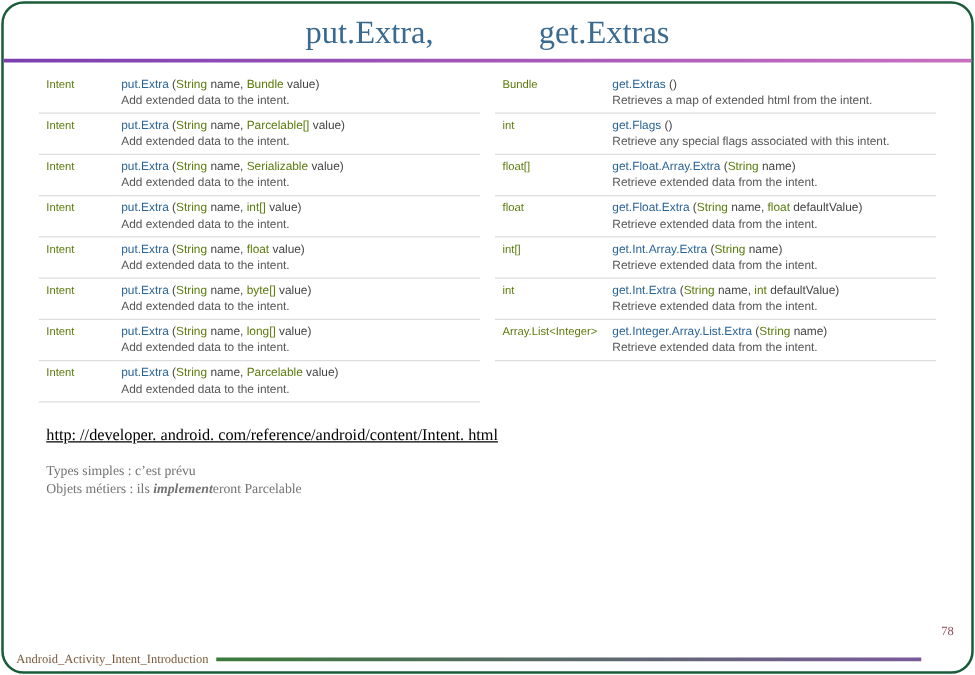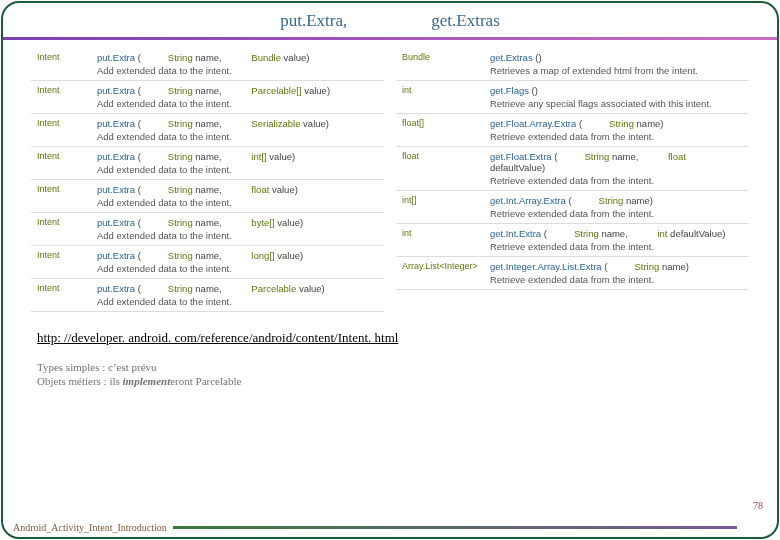--- a/index.html
+++ b/index.html
@@ -21,21 +21,21 @@
     margin: 1px;
     position: relative;
     background: #fff;
   }
   .header {
     display: flex;
     justify-content: center;
     gap: 84px;
     padding: 8px 0 4px 0;
     font-family: "Times New Roman", serif;
-    font-size: 17px;
+    font-size: 26px;
     color: #3a6a8f;
   }
   .divider {
     height: 3px;
     background: linear-gradient(to right, #7b3fb0, #c96fc0);
     margin: 2px 0 8px 0;
   }
   .tables {
     display: flex;
     gap: 12px;
@@ -57,21 +57,21 @@
     padding: 4px 6px;
     vertical-align: top;
     color: #555;
   }
   td.ret {
     width: 60px;
     color: #5a7a0a;
     font-size: 9px;
   }
   .sig { color: #444; }
-  .kw { color: #5a7a0a; padding-left: 27px; }
+  .kw { color: #5a7a0a; }
   .mlink { color: #2a6496; }
   .desc { display:block; margin-top:2px; color:#555; }
   .link-row {
     padding: 18px 34px 10px 34px;
     font-family: "Times New Roman", serif;
     font-size: 13px;
     text-decoration: underline;
     color: #000;
   }
   .body-text {

